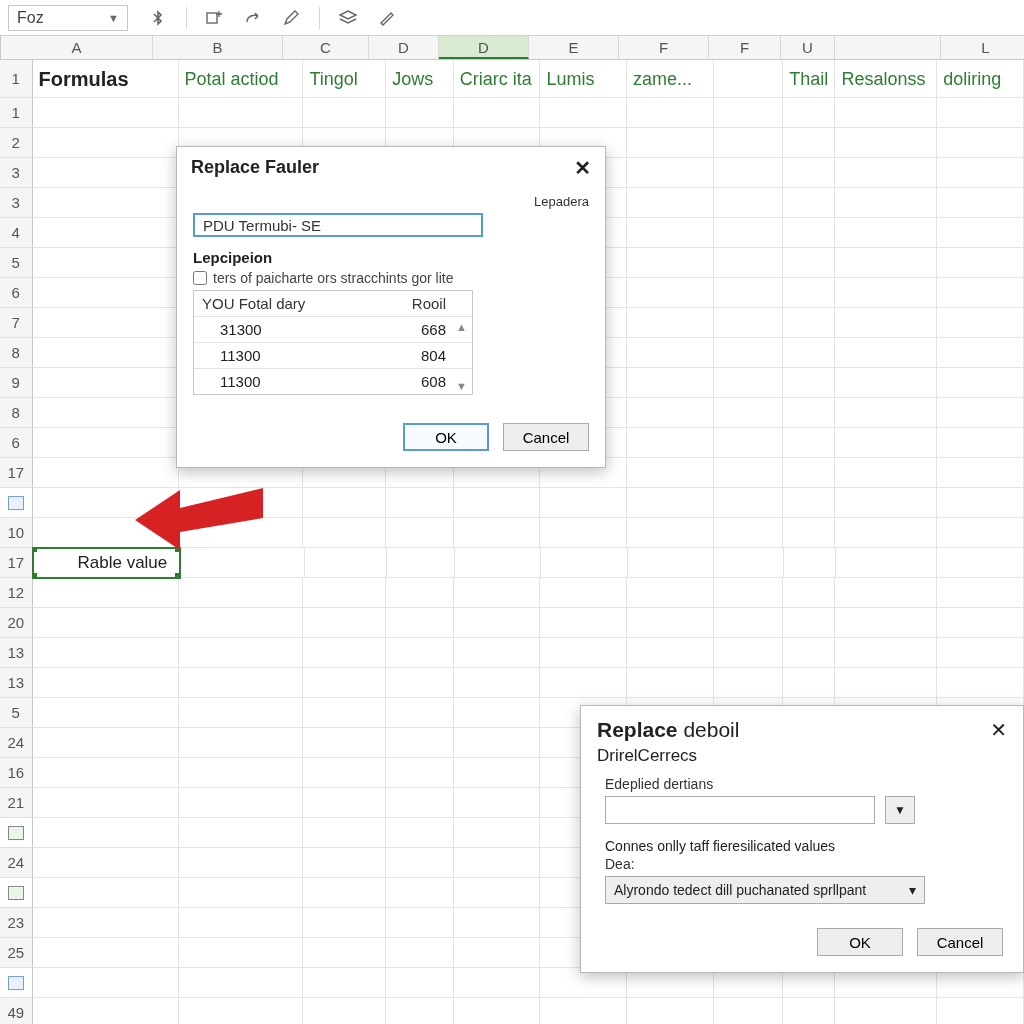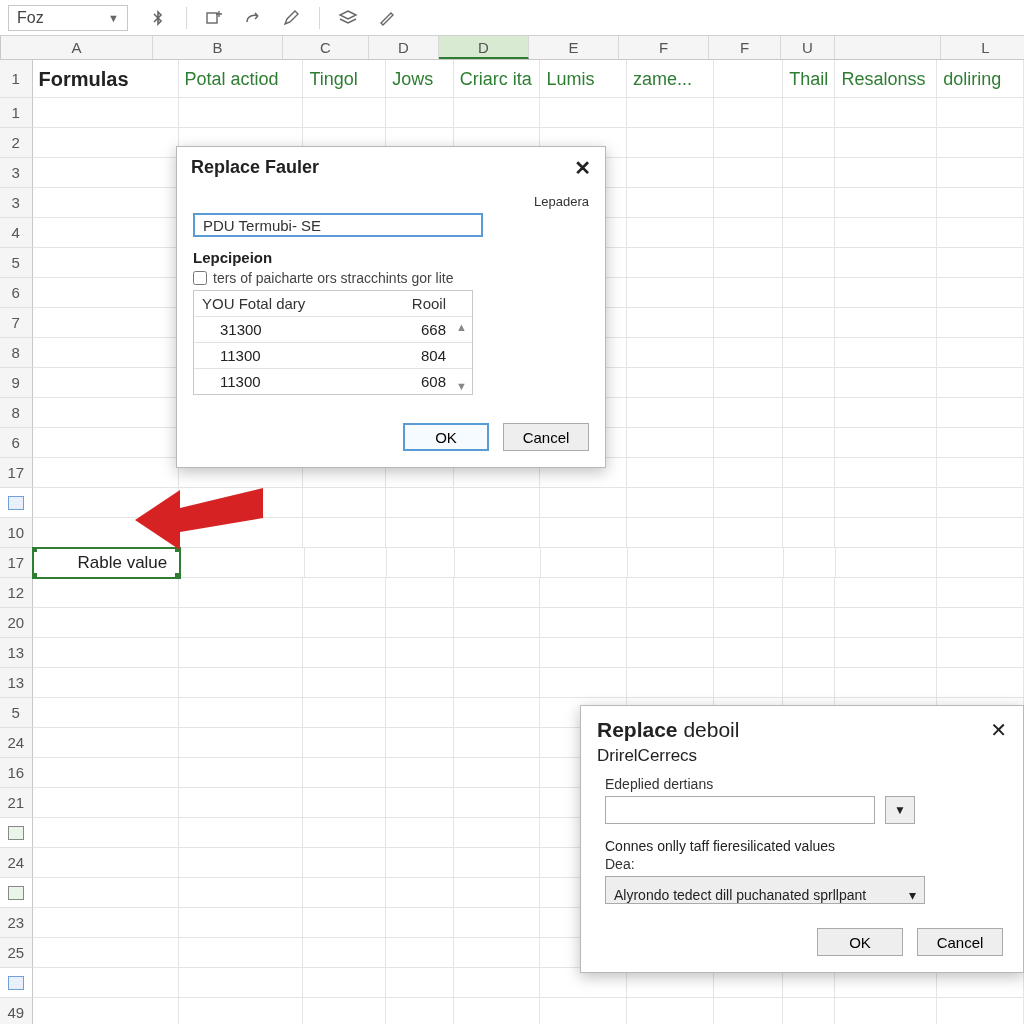--- a/index.html
+++ b/index.html
@@ -78,21 +78,21 @@
   
   #dlg2 { left: 580px; top: 705px; width: 444px; }
   #dlg2 .dlg-title { font-size: 21px; font-weight: 400; padding: 12px 16px 2px; }
   #dlg2 .dlg-title b { font-weight: 700; }
   #dlg2 .sub1 { font-size: 17px; padding: 2px 16px 6px; }
   #dlg2 .lbl { font-size: 14px; color: #333; padding: 4px 24px 2px; }
   #dlg2 .input-row { display: flex; gap: 10px; padding: 2px 24px 8px; align-items: center; }
   #dlg2 .text-in { flex: 0 0 270px; height: 28px; border: 1px solid #aaa; background: #fff; }
   #dlg2 .drop-btn { width: 30px; height: 28px; border: 1px solid #aaa; background: #eee; display: flex; align-items: center; justify-content: center; font-size: 12px; }
   #dlg2 .note { font-size: 14px; padding: 6px 24px 2px; }
-  #dlg2 .sel { margin: 2px 24px 10px; height: 28px; width: 320px; border: 1px solid #aaa; background: #eee; font-size: 14px; padding: 0 8px; display: flex; align-items: flex-end; justify-content: space-between; }
+  #dlg2 .sel { margin: 2px 24px 10px; height: 28px; width: 320px; border: 1px solid #aaa; background: #eee; font-size: 14px; padding: 0 8px; display: flex; align-items: center; justify-content: space-between; }
   #dlg2 .dlg-buttons { padding-right: 20px; }
 
   
   .arrow { position: absolute; left: 135px; top: 470px; width: 130px; height: 80px; pointer-events: none; }
 
   
   .rh-icon { width: 34px; border-right: 1px solid #c8c8c8; border-bottom: 1px solid #e0e0e0; display:flex; align-items:center; justify-content:center; }
   .ic-sq { width: 16px; height: 14px; border: 1px solid #888; background: #e9f5e9; }
   .ic-sq.b { background: #e9f0fb; border-color: #6fa0d8; }
 </style>

